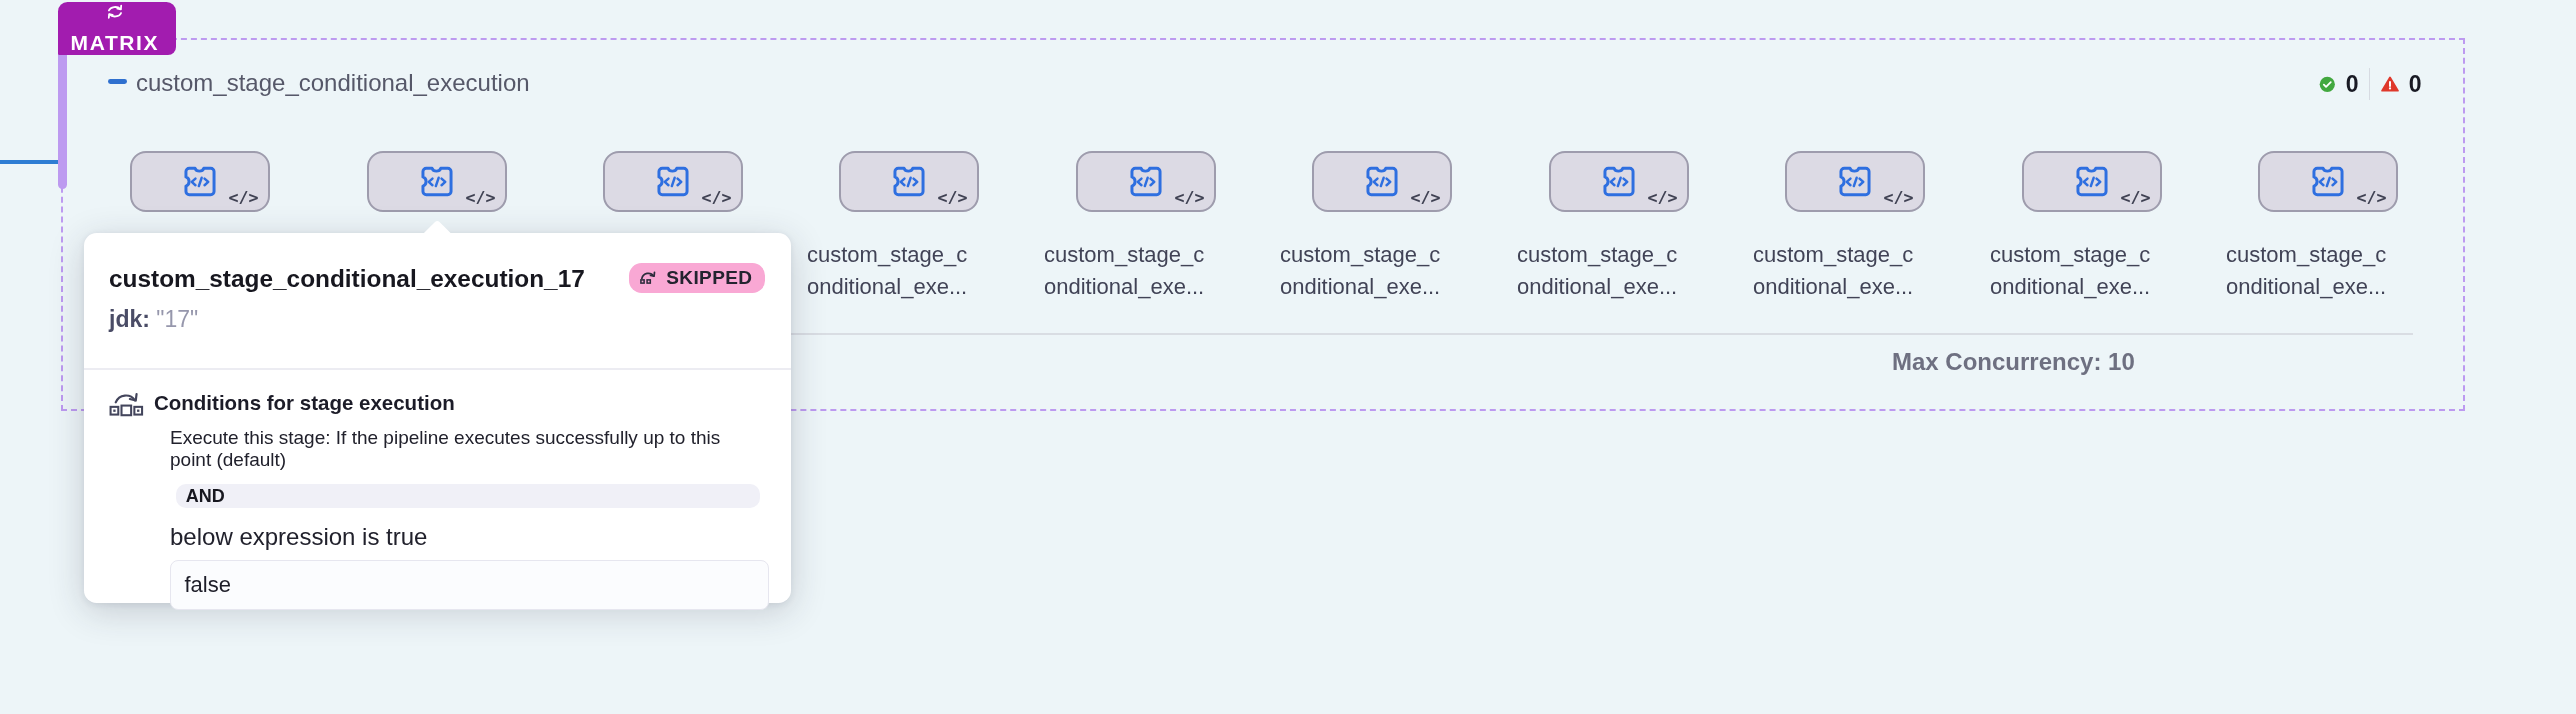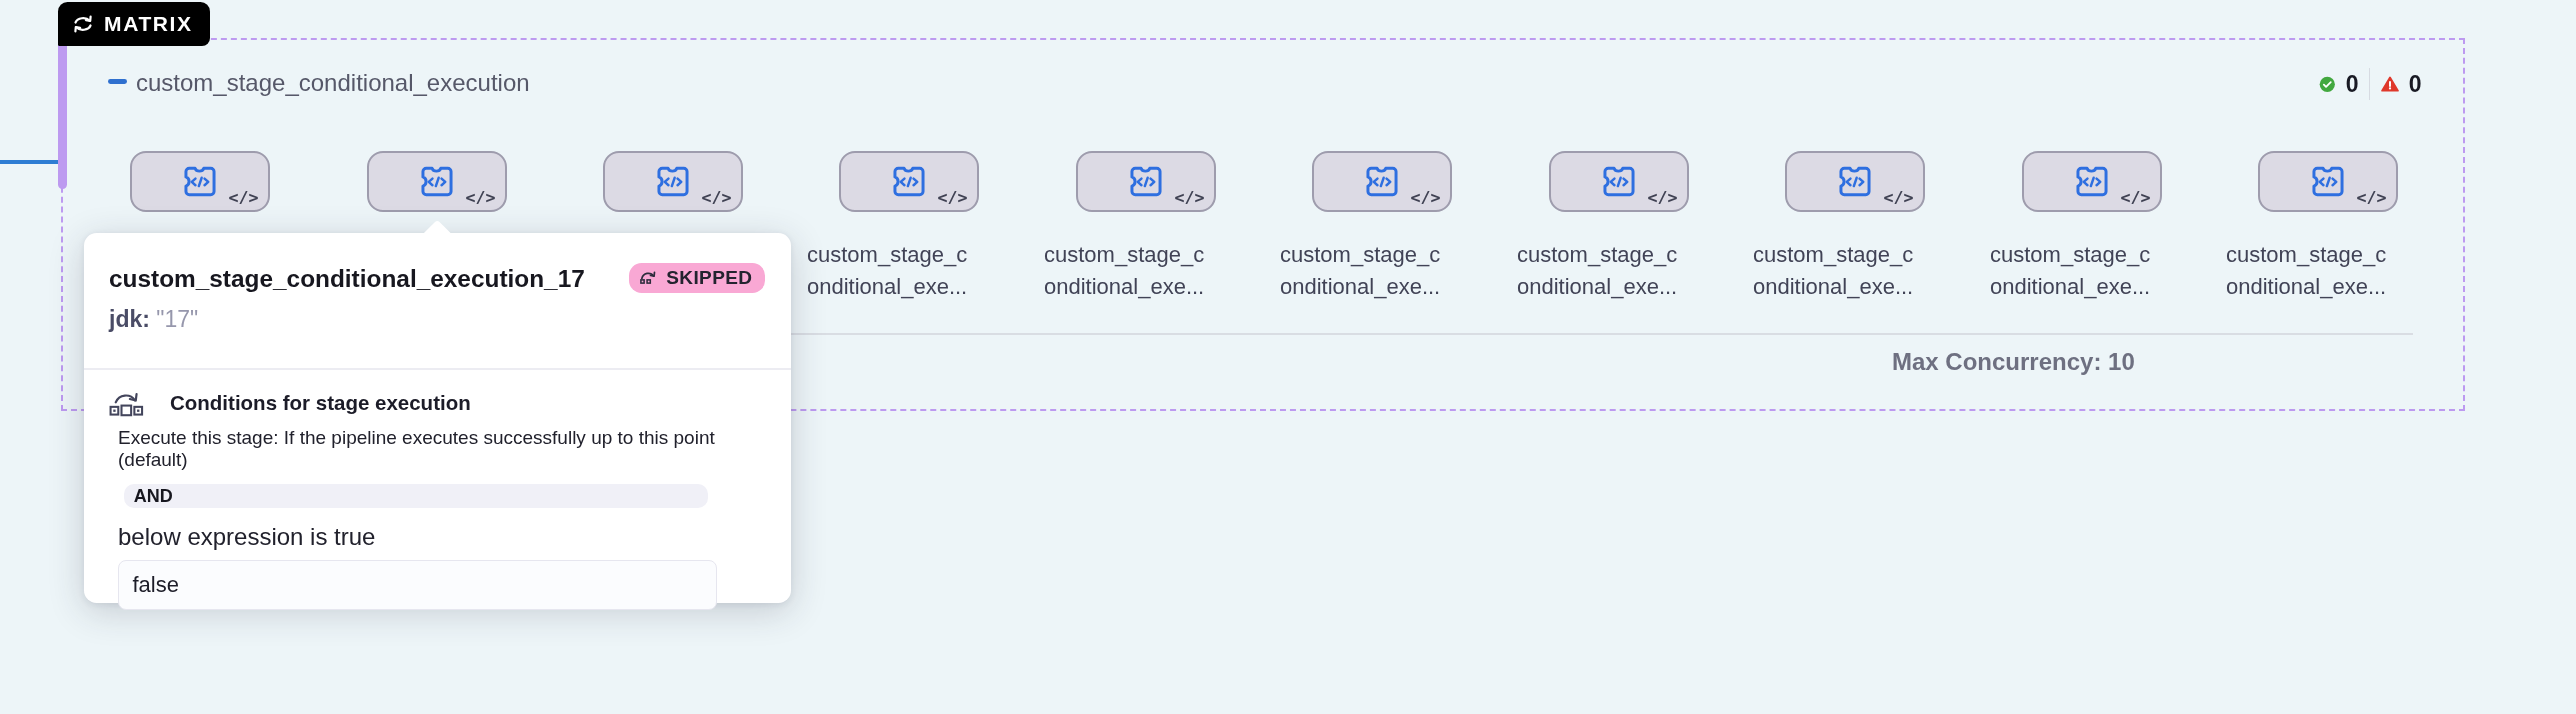--- a/index.html
+++ b/index.html
@@ -21,24 +21,24 @@
   }
 
   
   .badge-stem {
     position: absolute; left: 58px; top: 24px; width: 8.7px; height: 165px;
     background: #bd9af0; border-radius: 0 0 4.7px 4.7px;
   }
 
   
   .matrix-badge {
-    position: absolute; left: 58px; top: 1.6px; height: 44px;
-    background: #000000; border-radius: 9.5px 9.5px 8px 1.6px;
+    position: absolute; left: 58px; top: 1.6px; height: 53px;
+    background: #a21caf; border-radius: 9.5px 9.5px 8px 1.6px;
     display: flex; align-items: center; gap: 9.5px; padding: 0 17.3px 0 12.6px;
-    color: #ffffff; font-size: 21px; font-weight: 700; letter-spacing: 1.6px;
+    color: #ffffff; font-size: 21px; font-weight: 700; letter-spacing: 1.6px; flex-direction: column;
   }
   .matrix-badge svg { display: block; }
 
   
   .collapse-btn {
     position: absolute; left: 108px; top: 79px; width: 19px; height: 4.7px;
     background: #2f70cf; border-radius: 2.4px; cursor: pointer;
   }
   .stage-title {
     position: absolute; left: 136px; top: 69px;
@@ -94,23 +94,23 @@
     display: flex; align-items: center; gap: 7px;
     background: #f9a8d4; border-radius: 12.6px; padding: 4px 12.6px 4px 9.5px;
     font-size: 19px; font-weight: 700; color: #23232f; letter-spacing: 0.4px;
     white-space: nowrap; margin-top: 1.6px;
   }
   .pop-param { padding: 11px 25px 0 25px; font-size: 23px; line-height: 24.4px; }
   .pop-param .pkey { font-weight: 700; color: #4a4c66; }
   .pop-param .pval { color: #9697ac; }
   .pop-divider { margin-top: 37px; height: 1.6px; background: #ececf2; }
 
-  .cond-header { display: flex; align-items: center; gap: 26px; padding: 18px 25px 0 24px; }
+  .cond-header { display: flex; align-items: center; gap: 10px; padding: 18px 25px 0 24px; }
   .cond-heading { font-size: 20.5px; font-weight: 700; color: #1c1c28; }
-  .cond-body { padding-left: 34px; padding-right: 25px; }
+  .cond-body { padding-left: 86px; padding-right: 25px; }
   .cond-desc { margin-top: 8.7px; font-size: 19px; color: #21212c; line-height: 22px; }
   .and-bar {
     margin-top: 13.4px; margin-left: 6.3px; width: 584px; height: 24.4px;
     background: #f0f0f7; border-radius: 10px;
     display: flex; align-items: center; padding-left: 9.5px;
     font-size: 18px; font-weight: 700; color: #17171f;
   }
   .cond-subtext { margin-top: 17.3px; font-size: 24px; color: #21212c; line-height: 22px; }
   .expression-box {
     margin-top: 12px; width: 599px; height: 50px;

